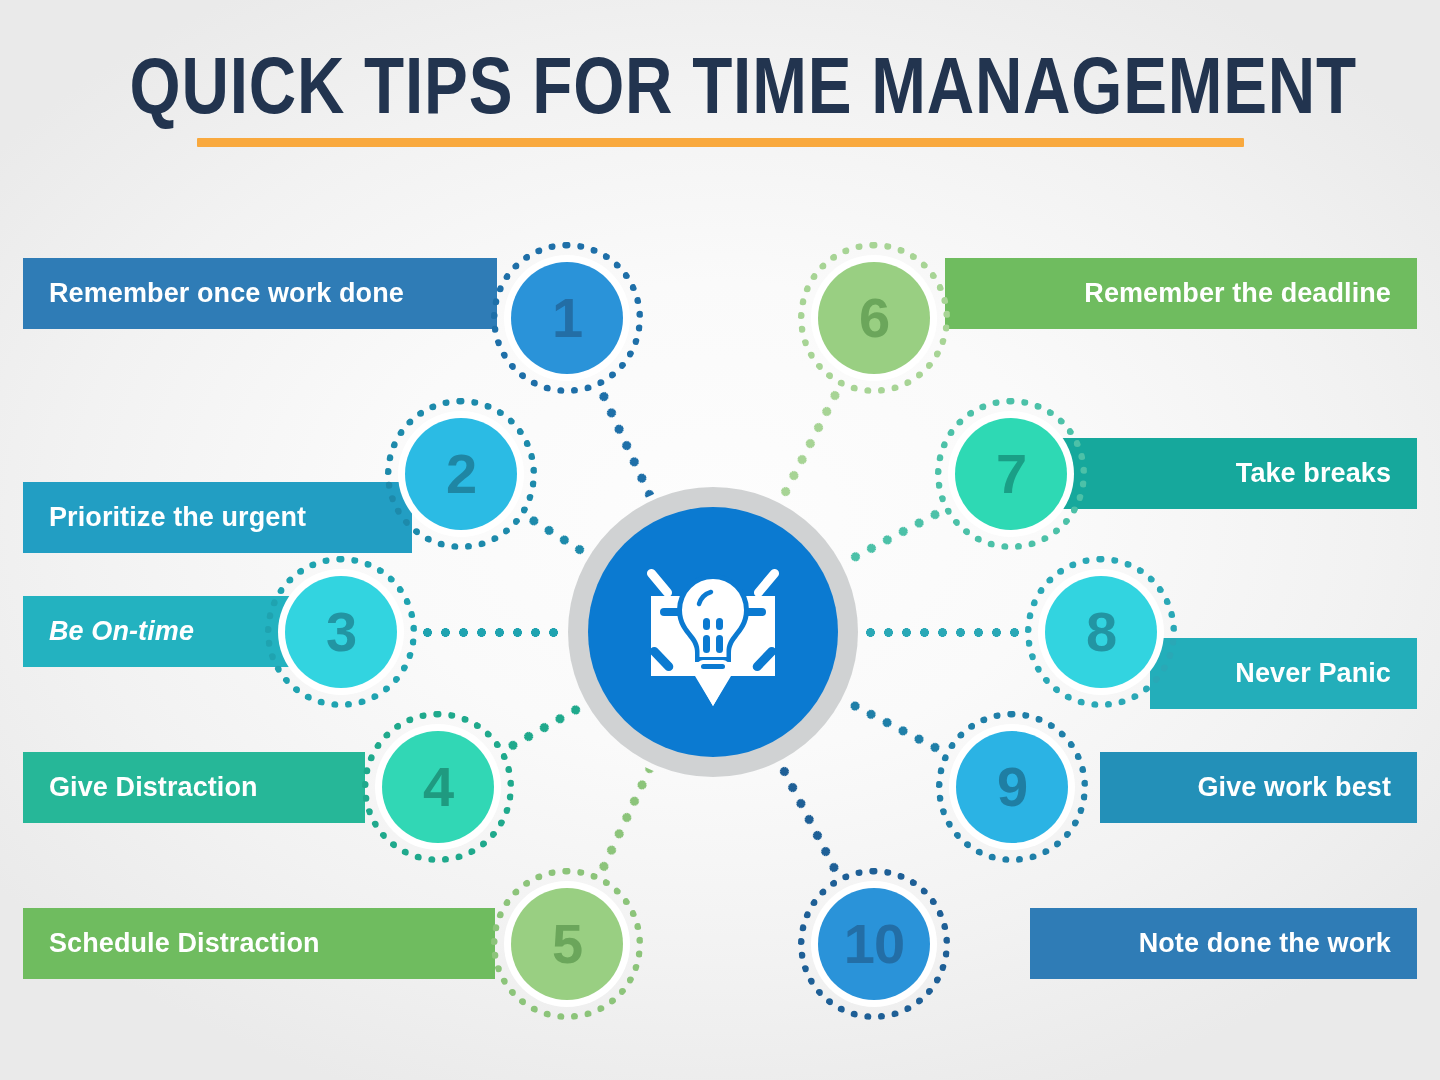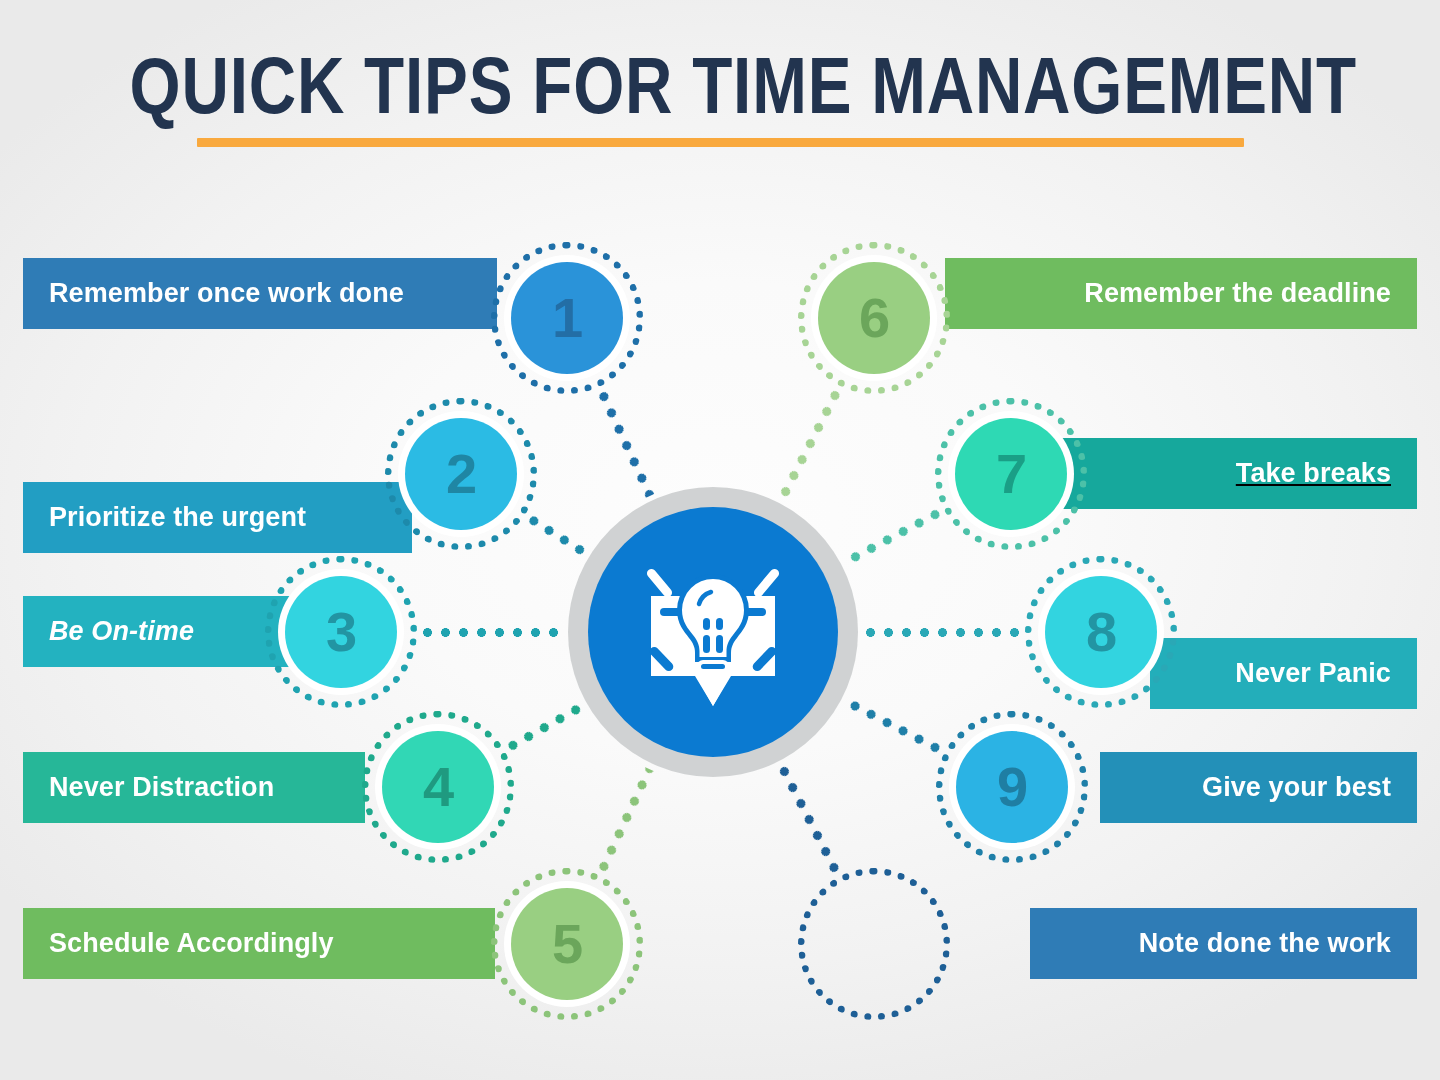--- a/index.html
+++ b/index.html
@@ -183,36 +183,36 @@
       <div class="bar left" style="left: 23px; width: 474px; top: 258px; background: rgb(47, 124, 182);">
         <span class="bar-label">Remember once work done</span>
       </div>
       <div class="bar left" style="left: 23px; width: 389px; top: 438px; background: rgb(34, 158, 195); margin-top: 44px;">
         <span class="bar-label">Prioritize the urgent</span>
       </div>
       <div class="bar left" style="left: 23px; width: 342px; top: 596px; background: rgb(35, 178, 192); font-style: italic;">
         <span class="bar-label">Be On-time</span>
       </div>
       <div class="bar left" style="left: 23px; width: 342px; top: 752px; background: rgb(38, 183, 152);">
-        <span class="bar-label">Never Distraction</span>
+        <span class="bar-label">Give Distraction</span>
       </div>
       <div class="bar left" style="left: 23px; width: 472px; top: 908px; background: rgb(111, 188, 95);">
-        <span class="bar-label">Schedule Accordingly</span>
+        <span class="bar-label">Schedule Distraction</span>
       </div>
       <div class="bar right" style="left: 945px; width: 472px; top: 258px; background: rgb(111, 188, 95);">
         <span class="bar-label">Remember the deadline</span>
       </div>
-      <div class="bar right" style="left: 1055px; width: 362px; top: 438px; background: rgb(22, 168, 156); text-decoration: underline;">
+      <div class="bar right" style="left: 1055px; width: 362px; top: 438px; background: rgb(22, 168, 156);">
         <span class="bar-label">Take breaks</span>
       </div>
       <div class="bar right" style="left: 1150px; width: 267px; top: 596px; background: rgb(35, 174, 186); margin-top: 42px;">
         <span class="bar-label">Never Panic</span>
       </div>
       <div class="bar right" style="left: 1100px; width: 317px; top: 752px; background: rgb(35, 144, 184);">
-        <span class="bar-label">Give your best</span>
+        <span class="bar-label">Give work best</span>
       </div>
       <div class="bar right" style="left: 1030px; width: 387px; top: 908px; background: rgb(47, 124, 182);">
         <span class="bar-label">Note done the work</span>
       </div>
     </div>
 
   <div id="hub" style="left: 713px; top: 632px; background: rgb(208, 210, 211);">
     <div id="hub-inner" style="background: rgb(11, 122, 209);">
       <svg id="hub-icon" viewBox="0 0 160 160" aria-hidden="true">
         <g fill="#ffffff">
@@ -322,16 +322,21 @@
       <div class="node" style="left: 1012px; top: 787px;">
         <div class="ring" style="color: rgb(31, 127, 168);"></div>
         <div class="disc-wrap">
           <div class="disc" style="background: rgb(43, 179, 228);">
             <span class="num" style="color: rgb(31, 126, 163);">9</span>
           </div>
         </div>
       </div>
       <div class="node" style="left: 874px; top: 944px;">
         <div class="ring" style="color: rgb(30, 95, 150);"></div>
+        <div class="disc-wrap">
+          <div class="disc" style="background: rgb(42, 147, 217);">
+            <span class="num" style="color: rgb(35, 110, 166);">10</span>
+          </div>
+        </div>
       </div>
     </div>
 
 </div>
 
 </body></html>

